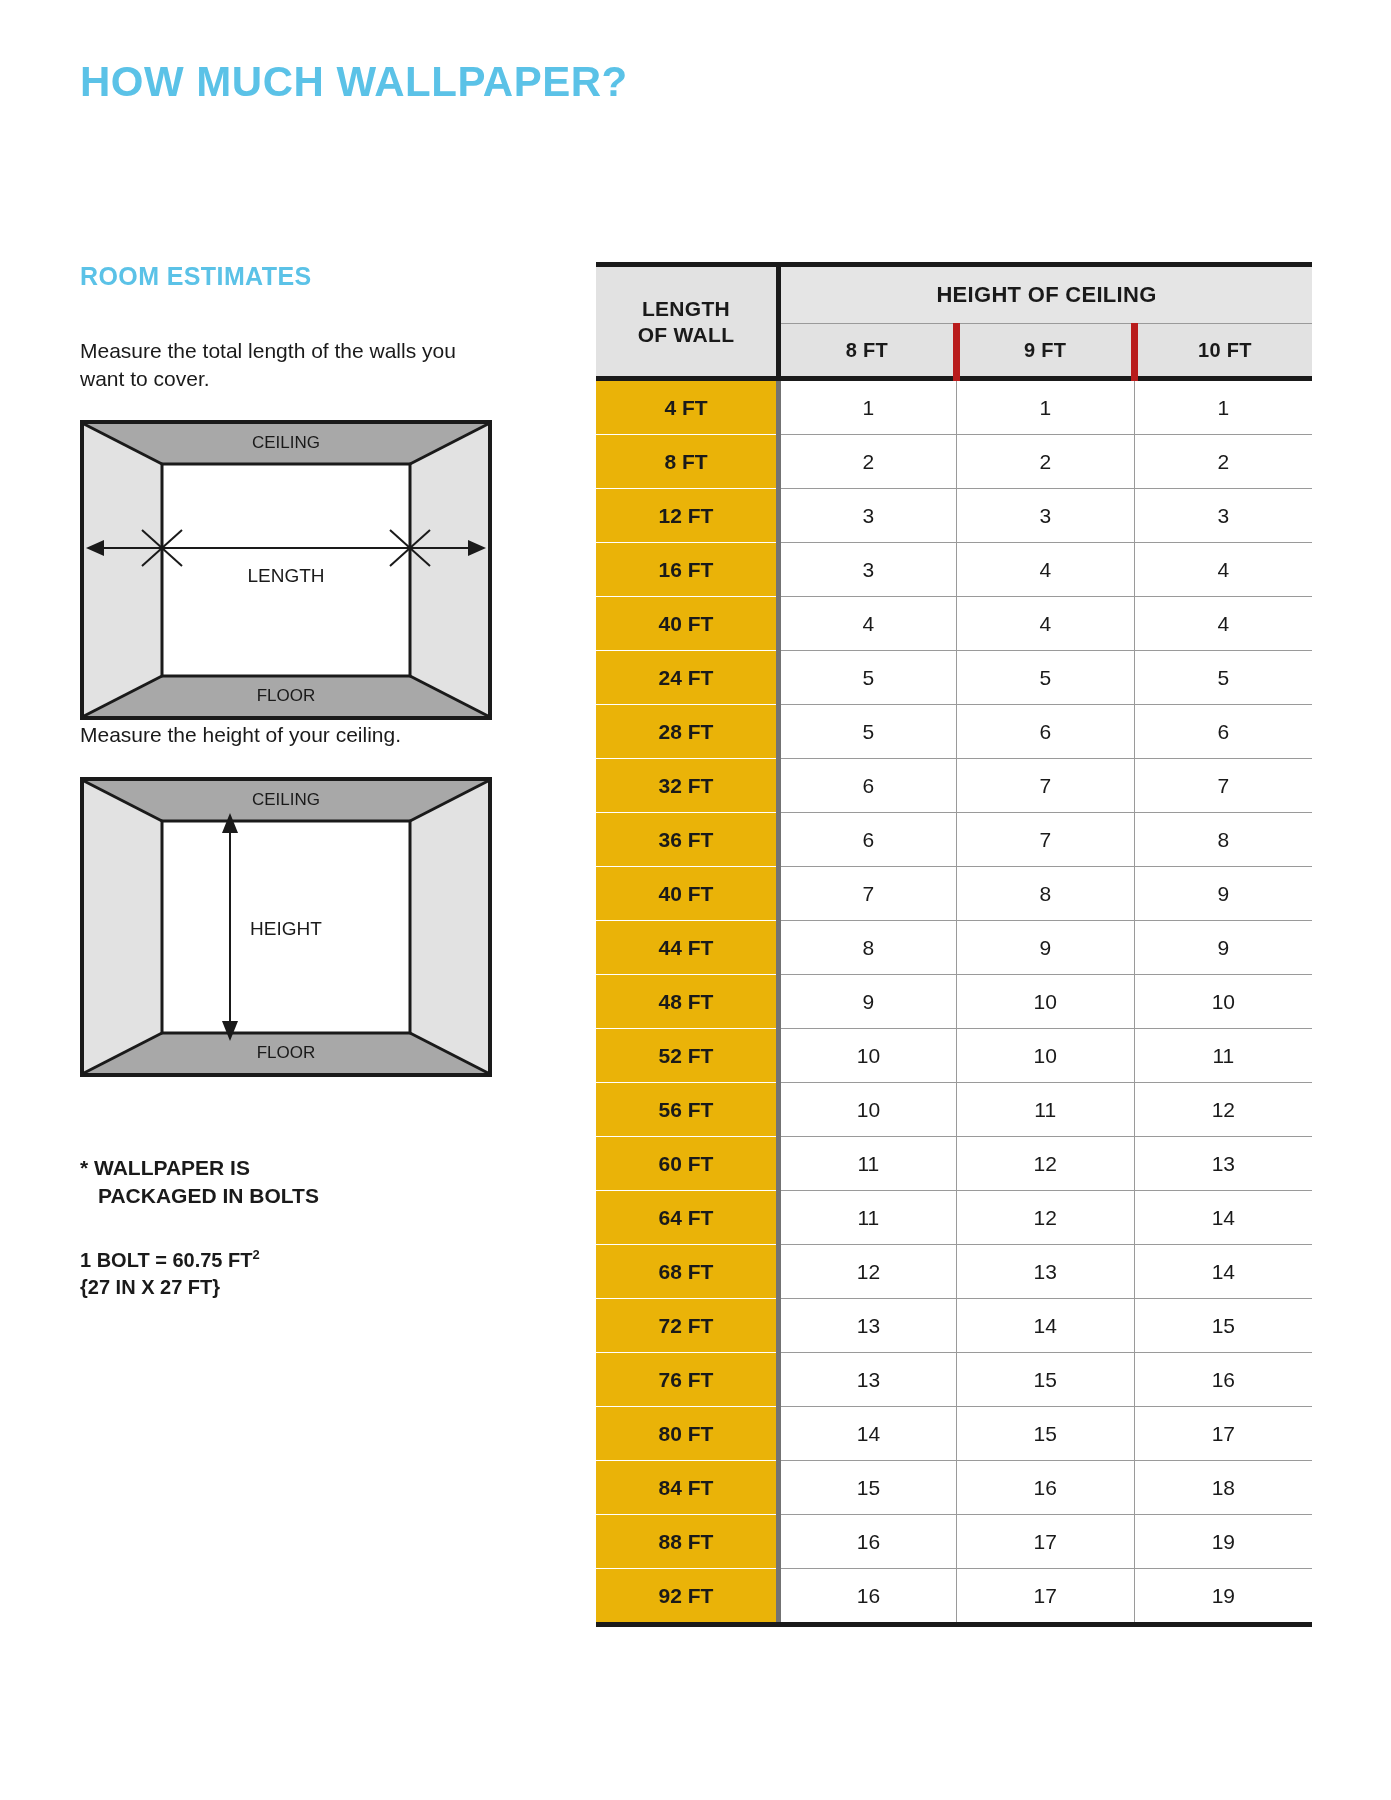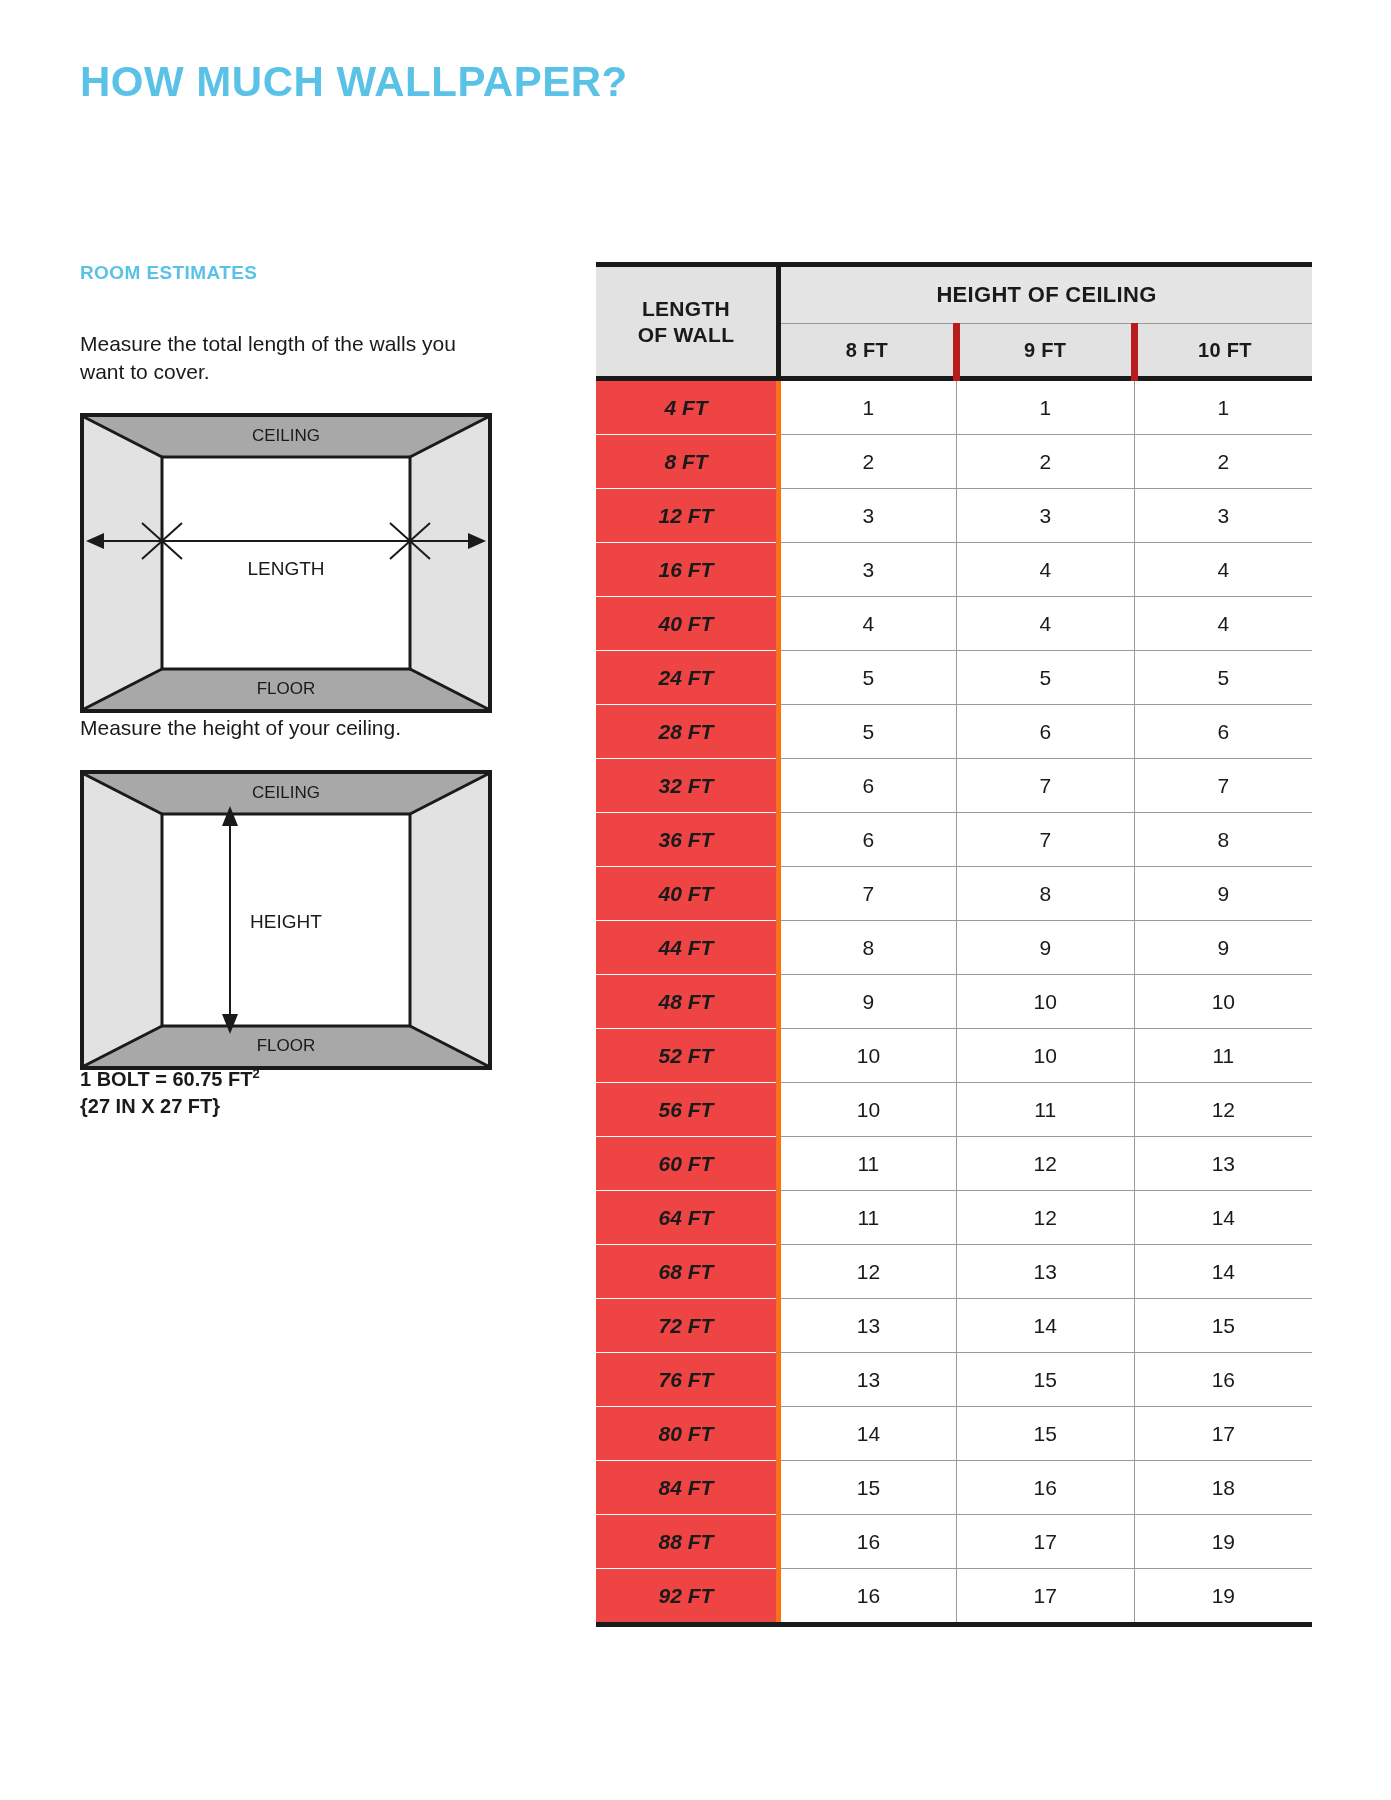--- a/index.html
+++ b/index.html
@@ -23,21 +23,21 @@
   .title {
     position: absolute;
     left: 80px;
     top: 58px;
     font-size: 42px;
     font-weight: bold;
     letter-spacing: 0.5px;
     color: #5bc2e7;
   }
   .section-head {
-    font-size: 19px;
+    font-size: 25px;
     font-weight: bold;
     color: #5bc2e7;
     letter-spacing: 0.4px;
   }
   
   .left-col {
     position: absolute;
     left: 80px;
     top: 262px;
     width: 420px;
@@ -126,25 +126,24 @@
   .sub-head.colsep { border-left: 7px solid #b91c1c; }
   .topline { border-top: 5px solid #1a1a1a; }
   .botline-head { border-bottom: 5px solid #1a1a1a; }
   tbody td {
     height: 53px;
     font-size: 21px;
     text-align: center;
     border-bottom: 1px solid #9a9a9a;
   }
   tbody td.rowlabel {
-    background: #ef4444;
-    font-weight: bold;
-    border-right: 5px solid #f97316;
+    background: #eab308;
+    font-weight: bold;
+    border-right: 5px solid #737373;
     border-bottom: 1px solid #ffffff;
-    font-style: italic;
   }
   tbody td.colsep { border-left: 1px solid #9a9a9a; }
   tbody tr:last-child td { border-bottom: 5px solid #1a1a1a; }
   tbody tr:last-child td.rowlabel { border-bottom: 5px solid #1a1a1a; }
 </style>
 </head>
 <body>
 
 <div class="page">
 
@@ -200,20 +199,24 @@
         <polygon points="150,36 142,56 158,56" fill="#1a1a1a"></polygon>
         <polygon points="150,264 142,244 158,244" fill="#1a1a1a"></polygon>
         <line x1="124" y1="44" x2="176" y2="44" stroke="#1a1a1a" stroke-width="2"></line>
         <line x1="124" y1="256" x2="176" y2="256" stroke="#1a1a1a" stroke-width="2"></line>
         <rect x="152" y="136" width="110" height="30" fill="#ffffff"></rect>
         <text x="206" y="158" font-family="Liberation Sans, sans-serif" font-size="19" fill="#1a1a1a" text-anchor="middle">HEIGHT</text>
       </svg>
     </div>
 
 
+    <div class="note-bold">
+      <span>* WALLPAPER IS</span><br>
+      <span class="indent">PACKAGED IN BOLTS</span>
+    </div>
 
     <div class="note-bold2">
       <span>1 BOLT = 60.75 FT</span><sup>2</sup><br>
       <span>{27 IN X 27 FT}</span>
     </div>
   </div>
 
   <div class="right-col">
 
     <table class="bolts">

